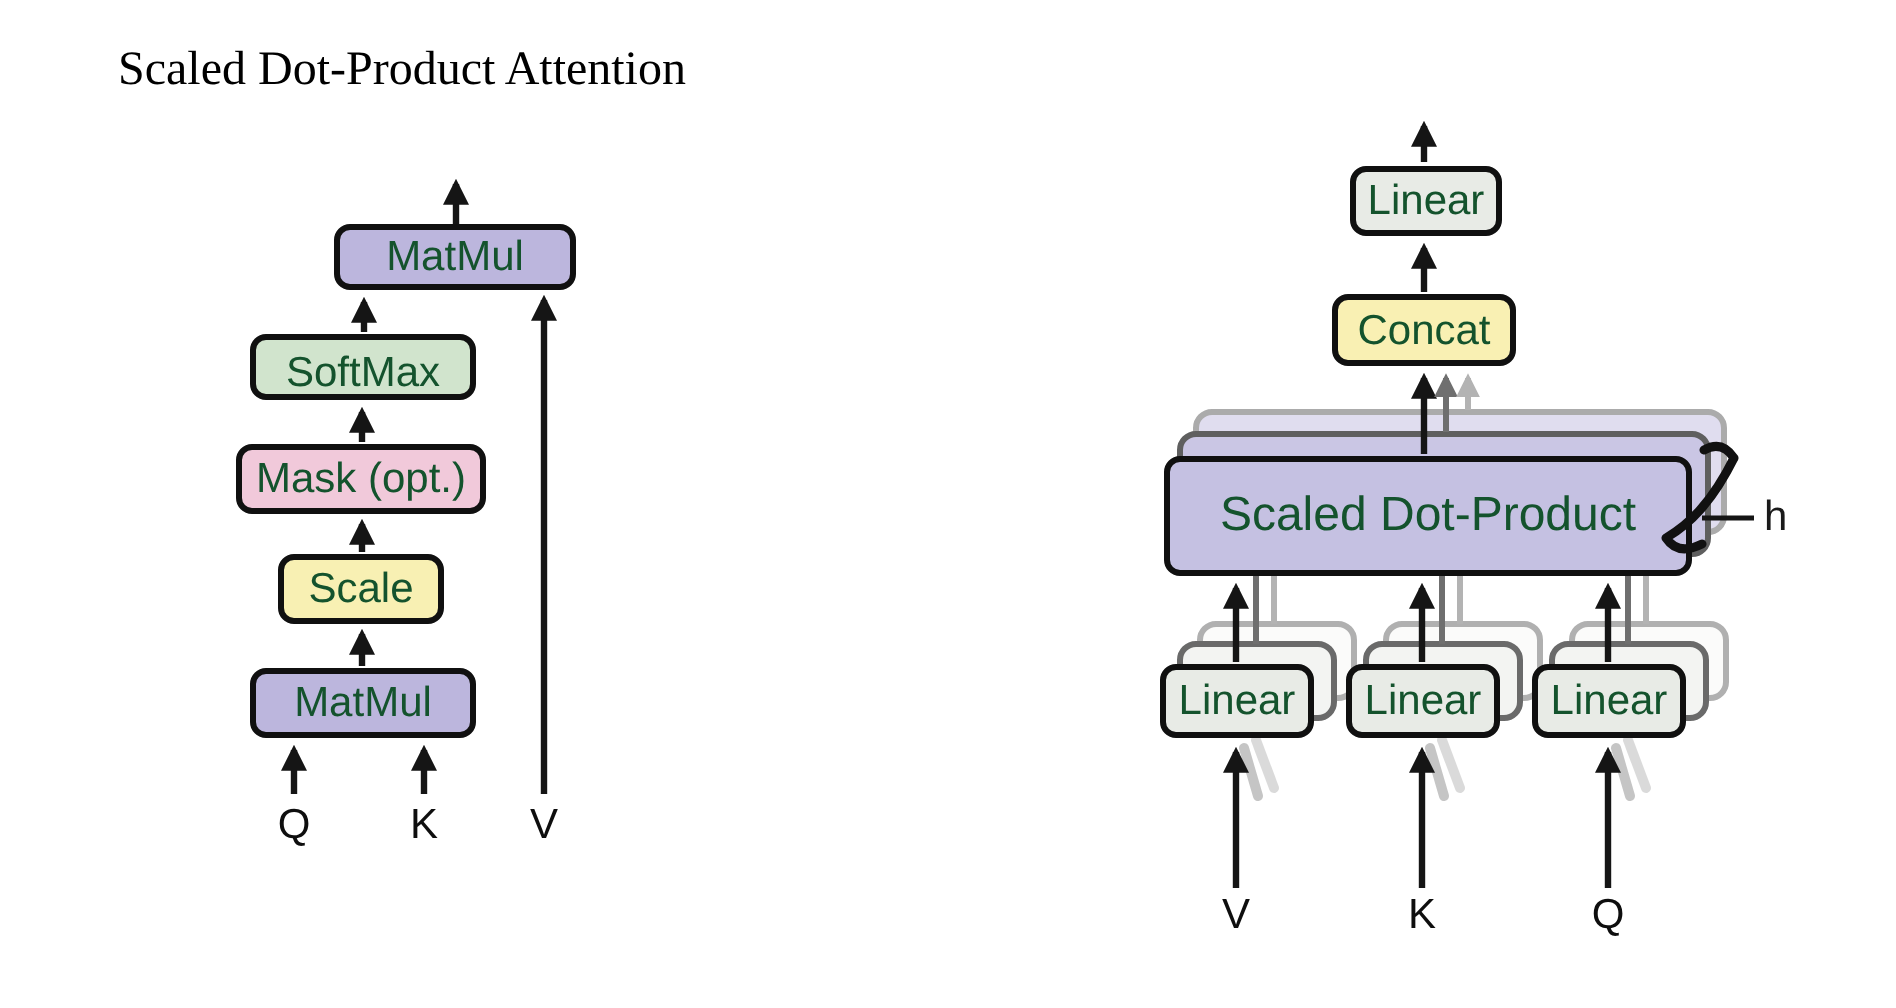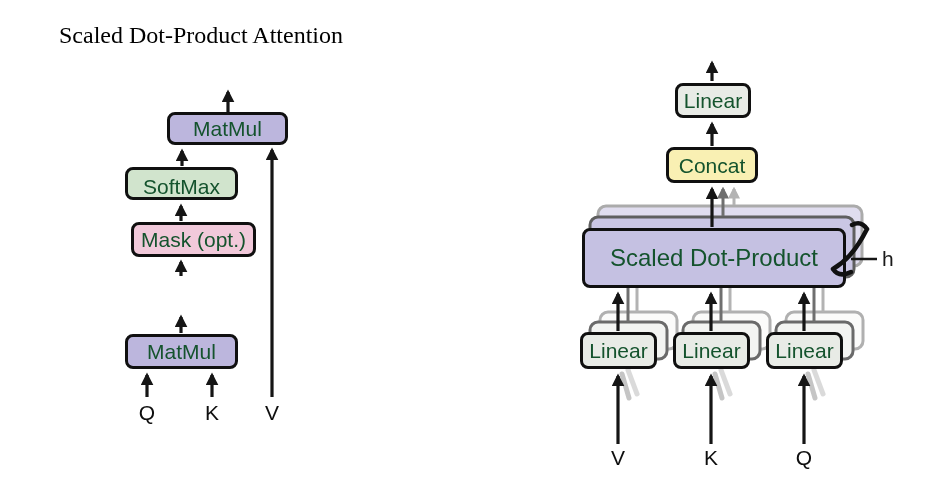--- a/index.html
+++ b/index.html
@@ -107,24 +107,27 @@
   <div class="title" style="left:201px; top:22px;text-align:center;">Scaled Dot-Product Attention</div>
 
   <div class="box" style="left: 167px; top: 112px; width: 121px; height: 33px; background-color: rgb(188, 182, 221);">
     <span>MatMul</span>
   </div>
 
   <div class="box" style="left: 125px; top: 167px; width: 113px; height: 33px; background-color: rgb(209, 228, 205); align-items: flex-end;">
     <span>SoftMax</span>
   </div>
 
-  <div class="box" style="left: 118px; top: 222px; width: 125px; height: 35px; background-color: rgb(241, 201, 218); margin-left: 13px;">
+  <div class="box" style="left: 118px; top: 222px; width: 125px; height: 35px; background-color: rgb(241, 201, 218);">
     <span>Mask (opt.)</span>
   </div>
 
+  <div class="box" style="left: 139px; top: 277px; width: 83px; height: 35px; background-color: rgb(248, 240, 179);">
+    <span>Scale</span>
+  </div>
 
   <div class="box" style="left: 125px; top: 334px; width: 113px; height: 35px; background-color: rgb(188, 182, 221);">
     <span>MatMul</span>
   </div>
 
   <div class="lbl" style="left:147px; top:402px;">Q</div>
   <div class="lbl" style="left:212px; top:402px;">K</div>
   <div class="lbl" style="left:272px; top:402px;">V</div>
 
 

